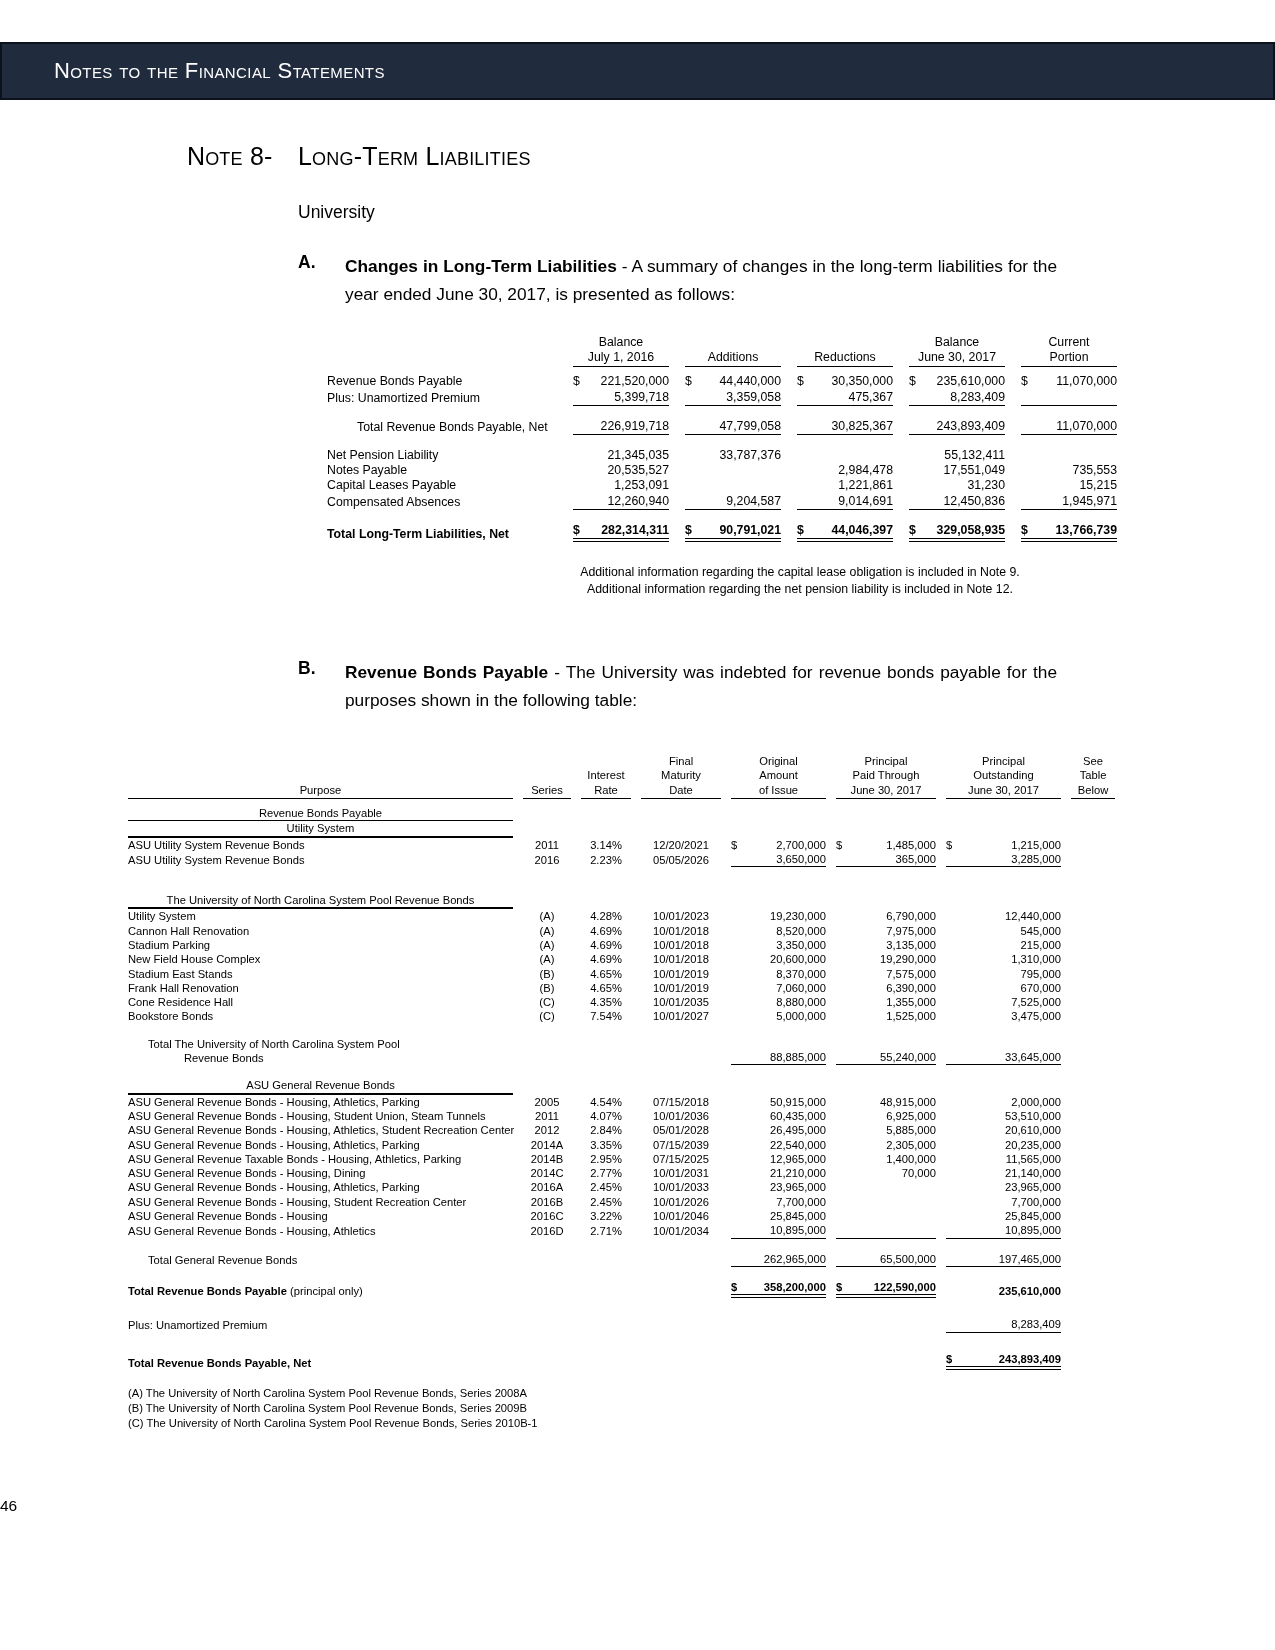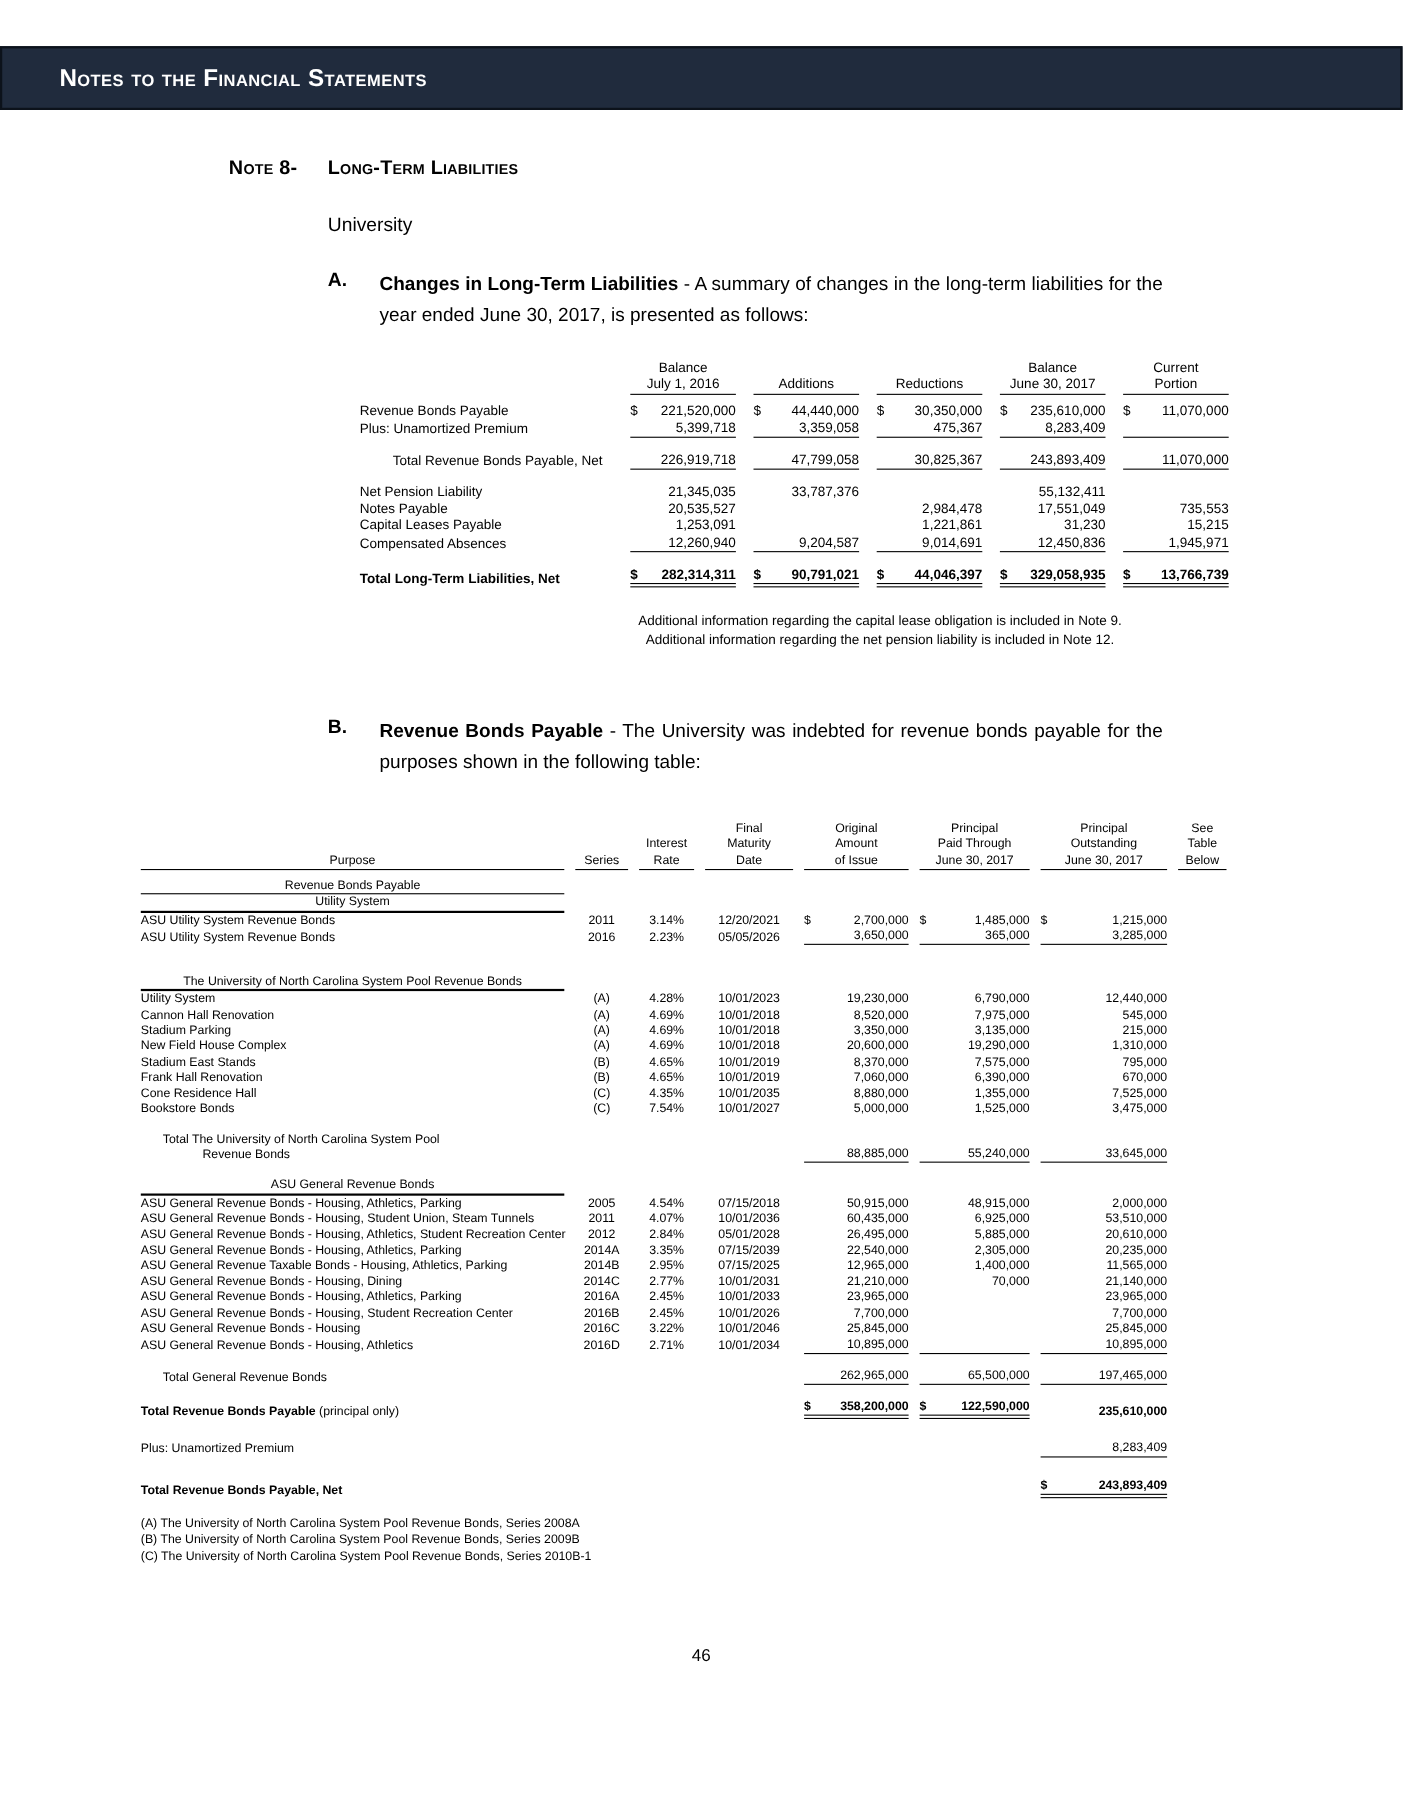--- a/index.html
+++ b/index.html
@@ -9,26 +9,26 @@
     font-family:"Liberation Sans","DejaVu Sans",sans-serif;
     position:relative; overflow:hidden;
   }
   
   .topbar {
     position:absolute; top:42px; left:0; width:1275px; height:58px;
     background:#202b3d; border:2px solid #0c121b;
     display:flex; align-items:center;
   }
   .topbar .t {
-    margin-left:52px; color:#ffffff; font-weight:bold;
+    margin-left:52px; color:#ffffff; font-weight:normal;
     font-variant:small-caps; font-size:22px; letter-spacing:.4px;
   }
   
   .content { position:absolute; top:142px; left:0; width:1275px; }
-  .note-head { margin-left:160px; font-weight:bold; font-variant:small-caps; font-size:18px; letter-spacing:.2px; }
+  .note-head { margin-left:160px; font-weight:normal; font-variant:small-caps; font-size:25px; letter-spacing:.2px; }
   .note-head .num { display:inline-block; width:104px; }
   .note-head .dash { display:inline-block; width:34px; font-variant:normal; }
   .subtitle { margin:31px 0 0 298px; font-weight:normal; font-size:17.5px; }
   .section { display:flex; margin:29px 0 0 298px; }
   .section .letter { width:47px; font-weight:bold; font-size:17.5px; flex:none; }
   .section p {
     width:712px; font-size:17.3px; line-height:28px;
     text-align:justify; text-align-last:left;
   }
   .section p .lead { font-weight:bold; }
@@ -55,21 +55,21 @@
   #tableB td, #tableB th { line-height:14.3px; }
   .grp { text-align:center; }
   .lv1 { border-bottom:1px solid #000; }
   .lv2 { border-bottom:2px solid #000; }
   .ctr { text-align:center; }
   .see { text-align:center; }
   .tot { padding-left:20px; }
   .tot.ni { padding-left:0; }
   .tot .l2 { margin-left:15px;padding-left:21px; }
   .footnotes { margin:16px 0 0 128px; font-size:11.2px; line-height:15px; }
-  .pageno { position:absolute; top:1497px; left:0; width:1275px; text-align:center; font-size:15.5px; }
+  .pageno { position:absolute; top:1497px; left:0; width:1275px; text-align:left; font-size:15.5px; }
 </style>
 </head>
 <body>
 
 <div class="topbar">
   <span class="t">Notes to the Financial Statements</span>
 </div>
 
 <div class="content">
 

